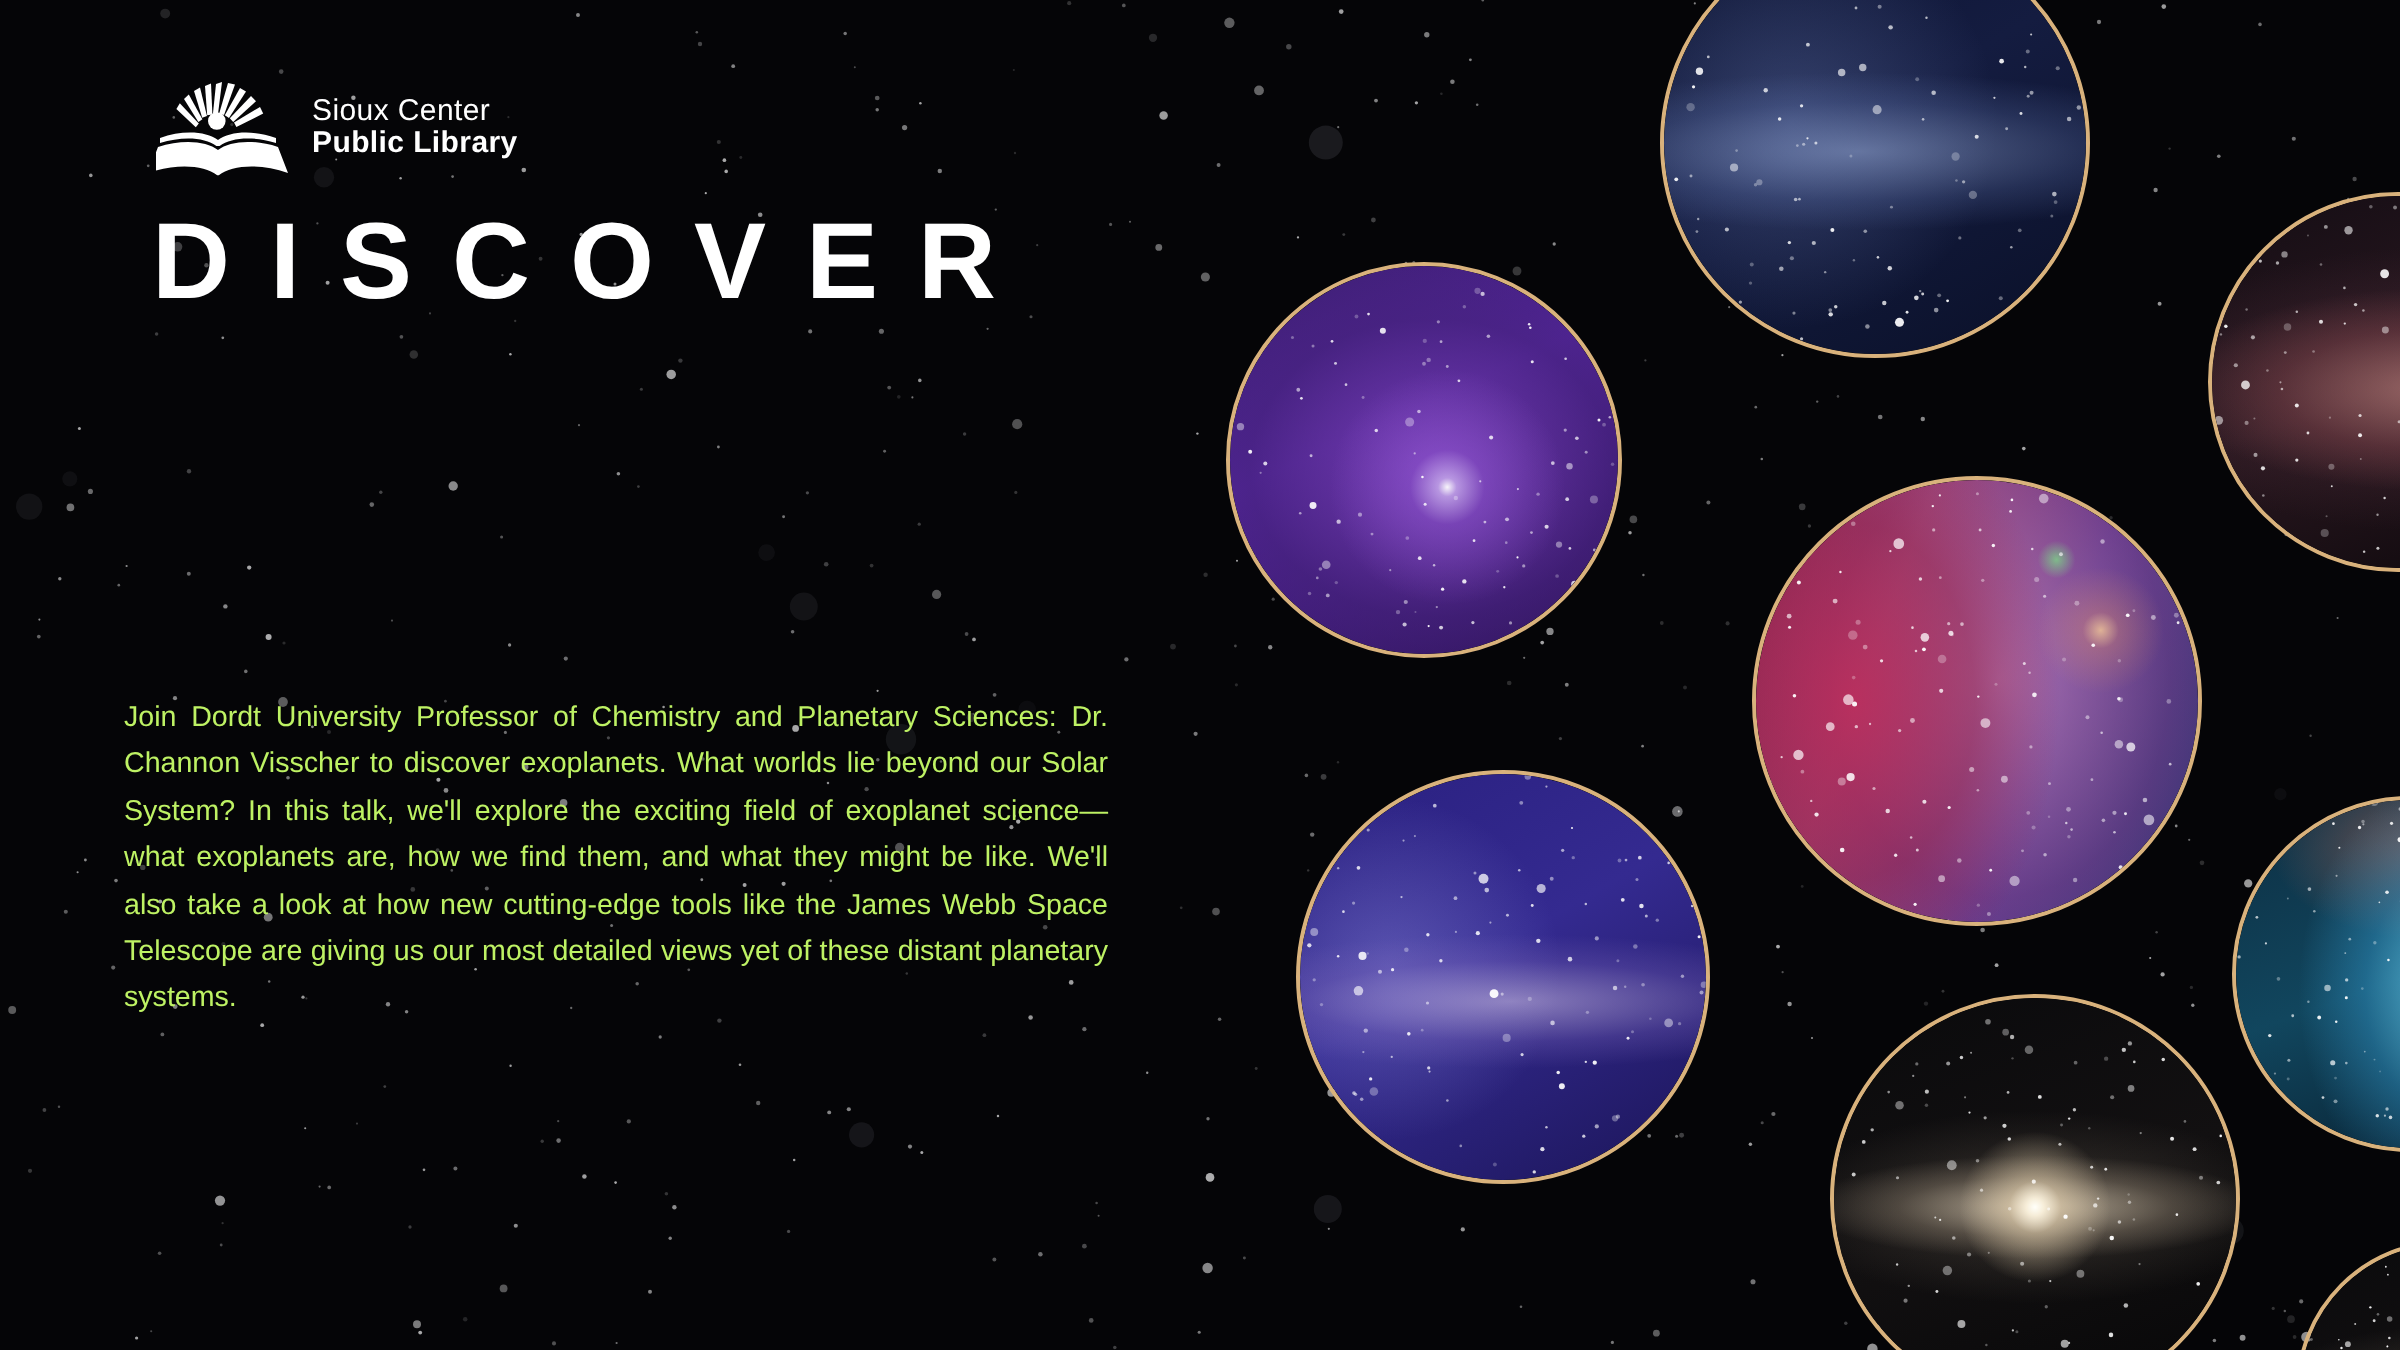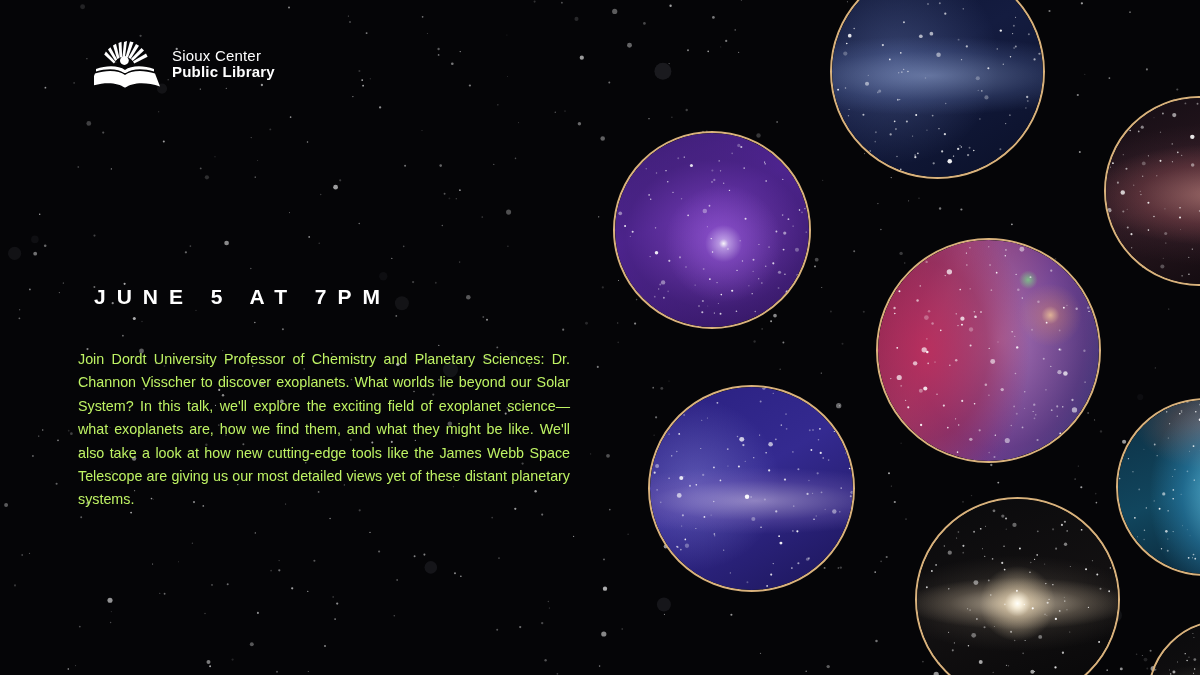--- a/index.html
+++ b/index.html
@@ -71,21 +71,21 @@
   
   .sky-cyan-neb {
     background:
       radial-gradient(ellipse 50% 70% at 62% 55%, rgba(120,225,255,.75) 0%, rgba(50,150,200,.45) 50%, rgba(0,0,0,0) 88%),
       radial-gradient(ellipse 60% 35% at 55% 14%, rgba(200,110,90,.55) 0%, rgba(0,0,0,0) 75%),
       linear-gradient(160deg,#0d2e42 0%,#11465e 50%,#071c2c 100%);
   }
   .cstars { position:absolute; inset:0; border-radius:50%; }
 
   
-  .content { position:absolute; left:0; top:0; width:600px; height:607px; z-index:5;margin-left:16px; }
+  .content { position:absolute; left:0; top:0; width:600px; height:607px; z-index:5; }
 
   
   .lib-logo { position:absolute; left:78px; top:38px; display:flex; align-items:center; }
   .lib-logo .mark { width:72px; height:52px; position:relative; flex:0 0 auto; }
   .lib-logo .txt { margin-left:6px; line-height:1.08; }
   .lib-logo .txt .l1 { font-size:15px; color:#fff; letter-spacing:.2px; }
   .lib-logo .txt .l2 { font-size:15px; color:#fff; font-weight:bold; letter-spacing:.2px;text-align:right; }
 
   
   .discover {
@@ -1646,21 +1646,21 @@
           <path d="M1 35.5 C12.5 31.6 25 32.2 31 37 C37 32.2 49.5 31.6 61 35.5 L66 48.5 C52 43.5 38 44.4 31.4 49.6 L30.6 49.6 C24 44.4 10 43.5 -4 48.5 Z"></path>
         </g>
       </svg>
     </div>
     <div class="txt">
       <div class="l1">Sioux Center</div>
       <div class="l2">Public Library</div>
     </div>
   </div>
 
-  <div class="datetime">JUNE 5 AT 7PM</div>
+  <div class="discover">DISCOVER</div>
 
   <div class="blurb">Join Dordt University Professor of Chemistry and Planetary Sciences: Dr. Channon Visscher to discover exoplanets. What worlds lie beyond our Solar System? In this talk, we'll explore the exciting field of exoplanet science—what exoplanets are, how we find them, and what they might be like. We'll also take a look at how new cutting-edge tools like the James Webb Space Telescope are giving us our most detailed views yet of these distant planetary systems.</div>
 
   <div class="footer">
 
     
 
     
 
     

